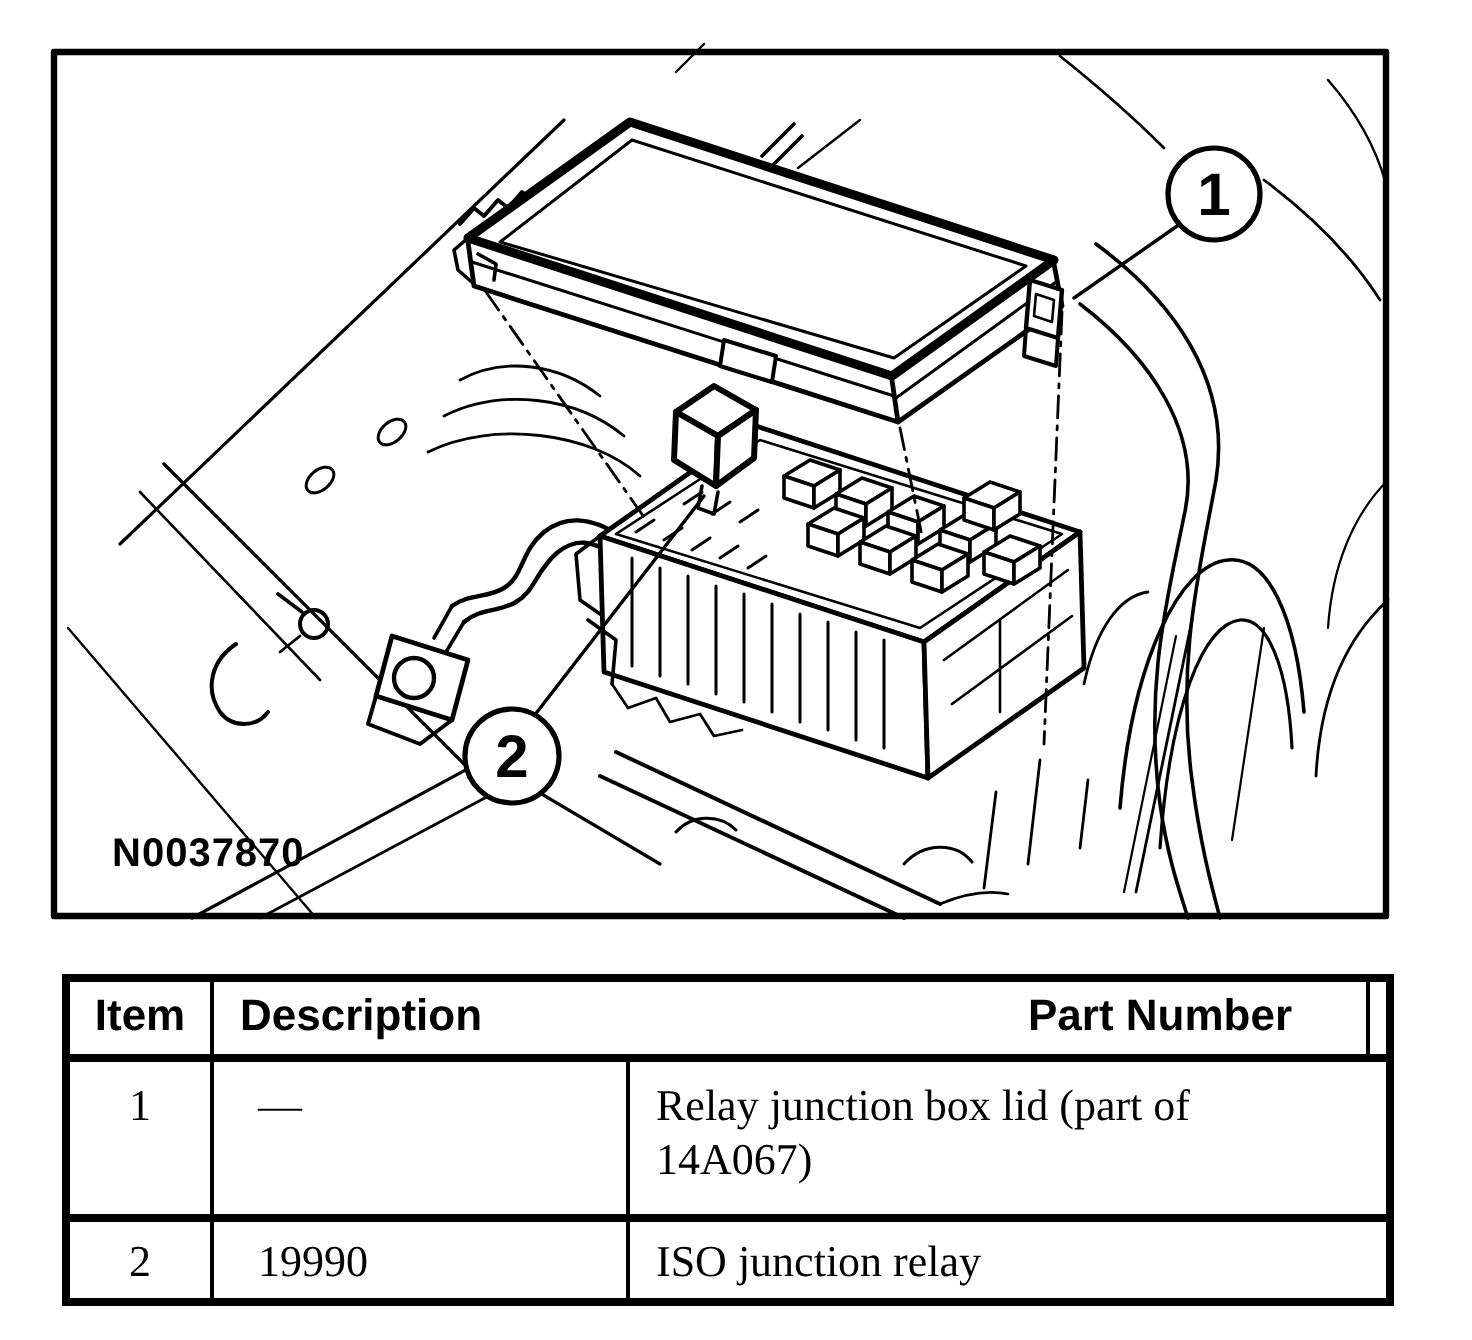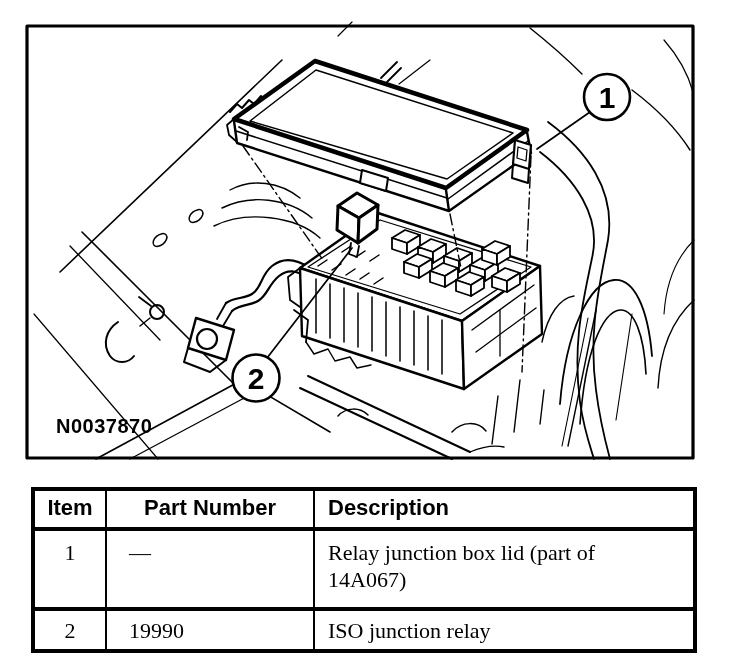--- a/index.html
+++ b/index.html
@@ -151,22 +151,22 @@
         <text class="callout-num" x="256" y="388.5" fill="#000" stroke="none" text-anchor="middle">2</text>
       </g>
 
       <text class="fig-id" x="56" y="433" fill="#000" stroke="none">N0037870</text>
     </g>
   </svg>
 
   <div class="parts-table">
     <div class="t-row t-head">
       <div class="cell c1">Item</div>
+      <div class="cell c3">Description</div>
       <div class="cell c2">Part Number</div>
-      <div class="cell c3">Description</div>
     </div>
     <div class="t-row t-body row1">
       <div class="cell c1">1</div>
       <div class="cell c2">—</div>
       <div class="cell c3 desc">Relay junction box lid (part of 14A067)</div>
     </div>
     <div class="t-row t-body row2">
       <div class="cell c1">2</div>
       <div class="cell c2">19990</div>
       <div class="cell c3 desc">ISO junction relay</div>

